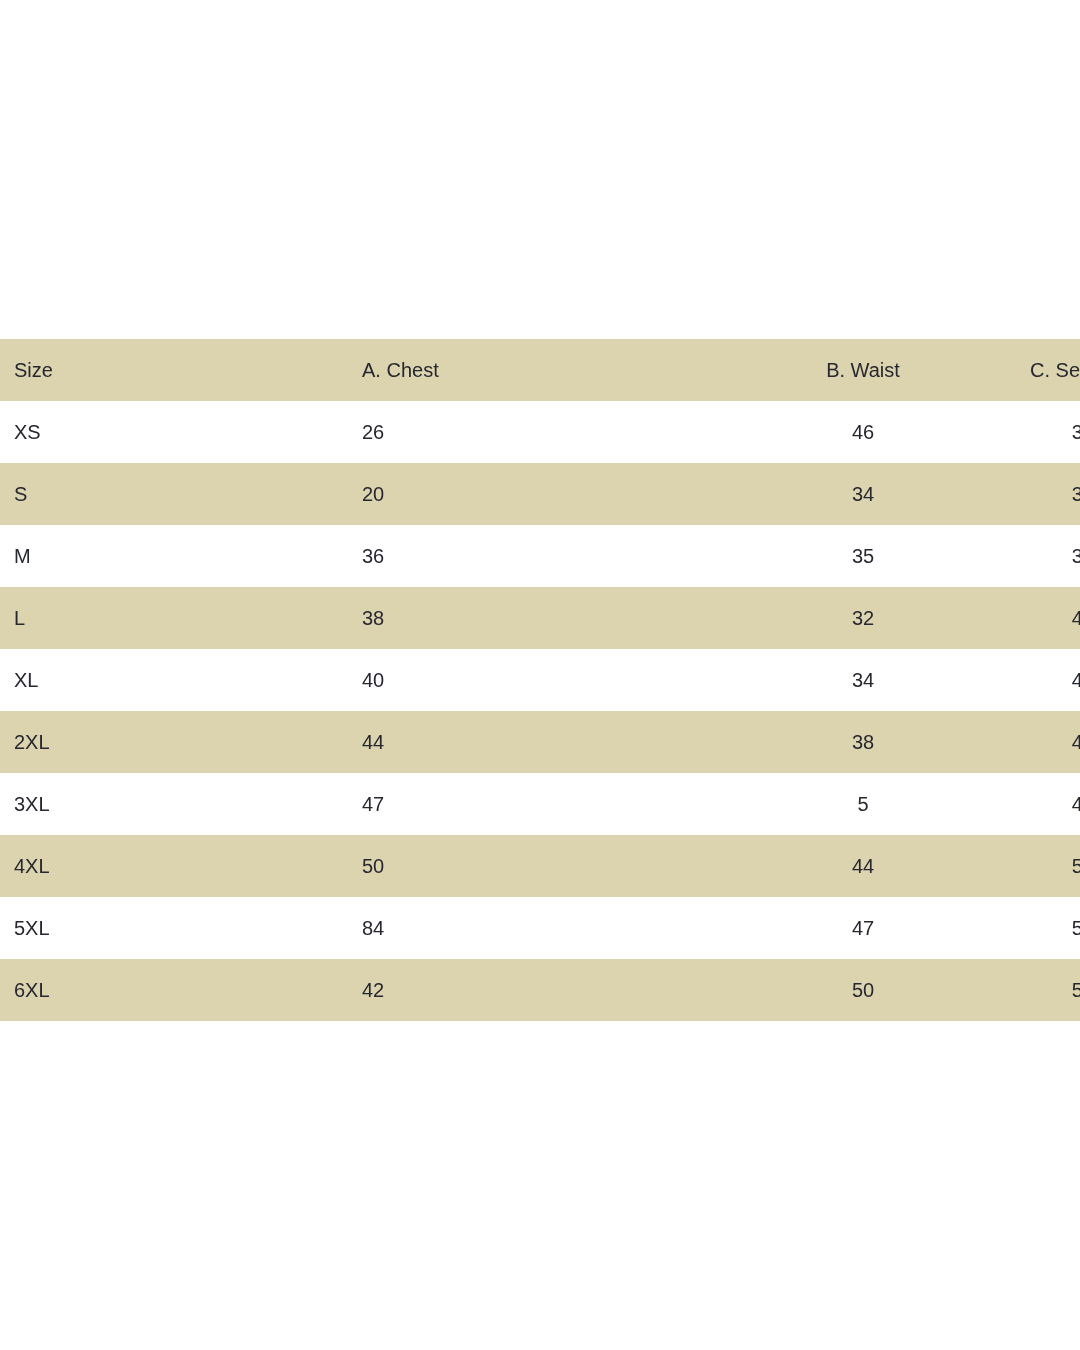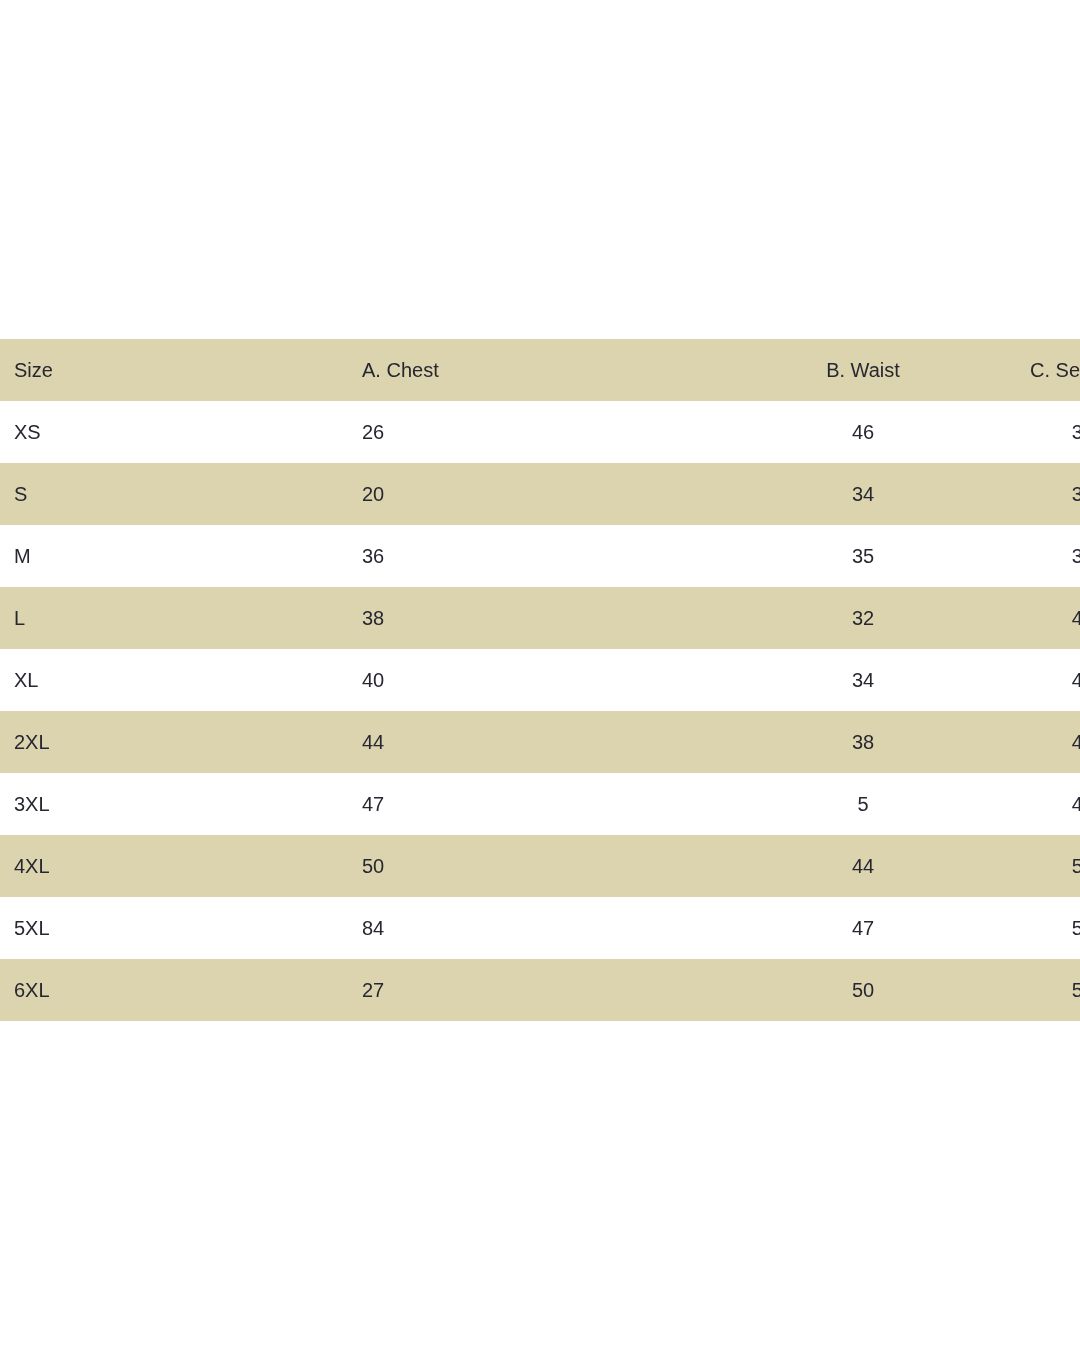--- a/index.html
+++ b/index.html
@@ -132,20 +132,20 @@
           <td class="col-seat">52</td>
         </tr>
         <tr class="row-plain">
           <td class="col-size">5XL</td>
           <td class="col-chest">84</td>
           <td class="col-waist">47</td>
           <td class="col-seat">55</td>
         </tr>
         <tr class="row-shaded">
           <td class="col-size">6XL</td>
-          <td class="col-chest">27</td>
+          <td class="col-chest">42</td>
           <td class="col-waist">50</td>
           <td class="col-seat">58</td>
         </tr>
       </tbody>
   </table>
 
 </div>
 
 </body></html>

